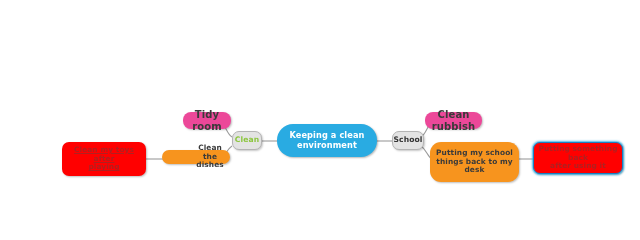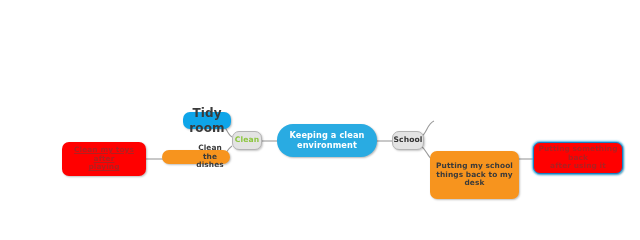--- a/index.html
+++ b/index.html
@@ -60,24 +60,25 @@
     background: #e3e3e3;
     border: 1px solid #b4b4b4;
     border-radius: 7px;
     font-size: 7.6px;
     box-shadow: 1px 1px 2px rgba(0,0,0,0.22);
   }
   .n-grey.home { color: #8cc63f; }
   .n-grey.school { color: #333333; align-items: center; }
   
   .n-green {
-    background: #0ea5e9;
+    background: #ec4899;
     color: #3a3a3a;
-    font-size: 12px;
+    font-size: 10px;
     box-shadow: 1px 1px 2px rgba(0,0,0,0.25);
+    border-radius: 8px;
   }
   
   .n-orange {
     background: #f7941e;
     color: #3a3a3a;
     font-size: 7.4px;
     box-shadow: 1px 1px 2px rgba(0,0,0,0.25);
   }
   
   .n-red {
@@ -135,22 +136,25 @@
 
   <div class="node n-orange" style="left:162px; top:150px; width:68px; height:14px;padding-left:28px;">
     <span class="node-label">Clean the dishes</span>
   </div>
 
   <div class="node n-red" style="left:62px; top:142px; width:84px; height:34px;text-decoration:underline;">
     <span class="node-label">Clean my toys after
 playing</span>
   </div>
 
+  <div class="node n-green" style="left:425px; top:112px; width:57px; height:17px;">
+    <span class="node-label">Clean rubbish</span>
+  </div>
 
-  <div class="node n-orange" style="left:430px; top:151px; width:89px; height:48px;">
+  <div class="node n-orange" style="left:430px; top:142px; width:89px; height:40px;border-radius:11px;">
     <span class="node-label">Putting my school
 things back to my desk</span>
   </div>
 
   <div class="node n-red selected" style="left:533px; top:142px; width:90px; height:32px;text-align:center;">
     <span class="node-label">Putting something back
 after using it</span>
   </div>
 
 </div>

